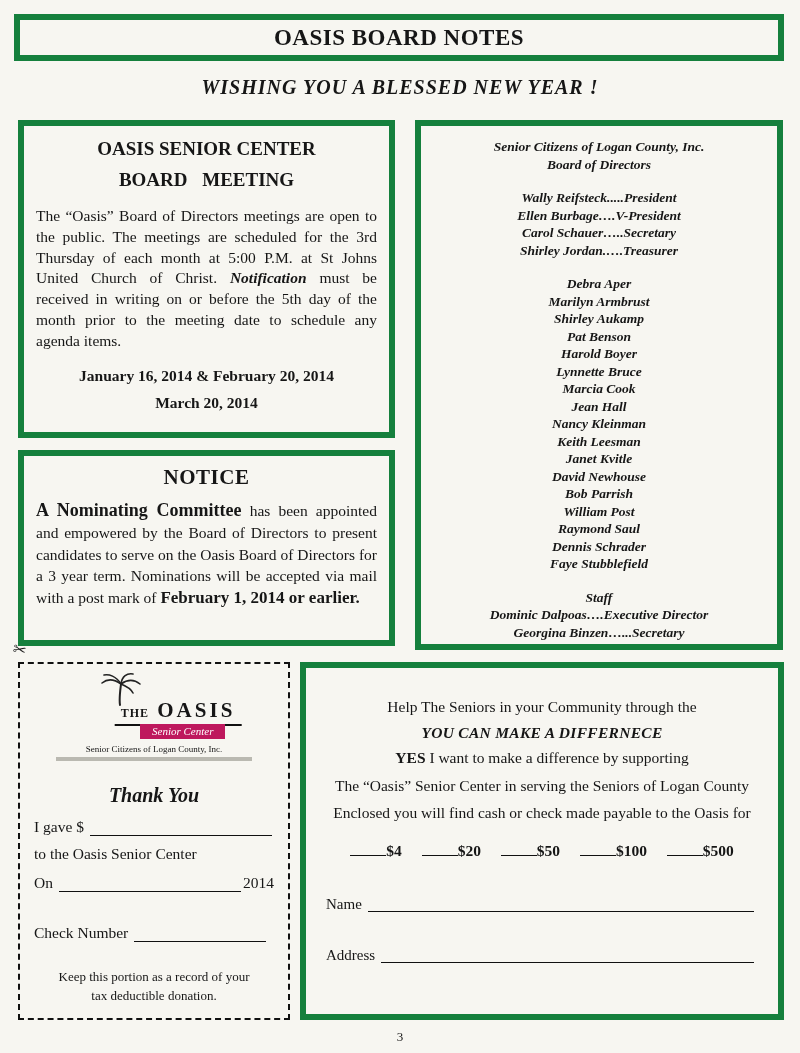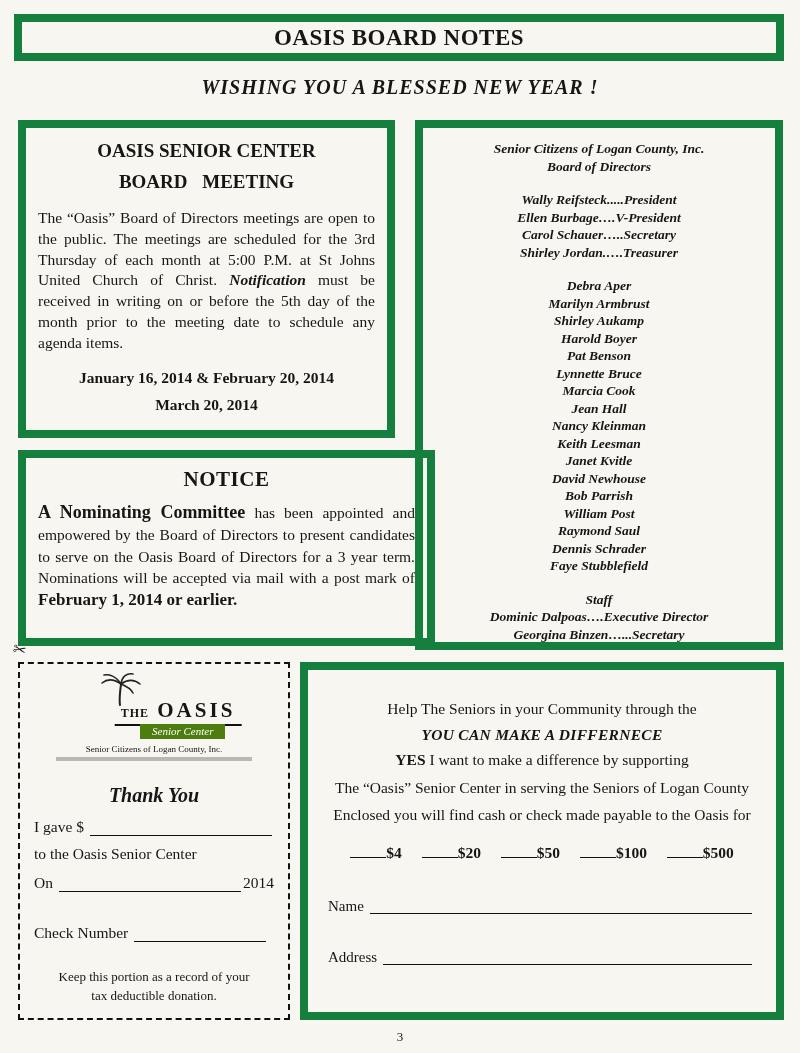--- a/index.html
+++ b/index.html
@@ -2,40 +2,40 @@
 <html><head>
 <meta charset="utf-8">
 <style>
   html,body{margin:0;padding:0;background:#e9e8e4;}
   .page{
     position:relative;width:800px;height:1053px;margin:0 auto;
     background:#f7f6f1;color:#161616;
     font-family:"Liberation Serif", serif;
     overflow:hidden;
   }
-  .box{position:absolute;border:8px solid #15803d;box-sizing:border-box;background:transparent;}
+  .box{position:absolute;border:6px solid #15803d;box-sizing:border-box;background:transparent;}
   .b{font-weight:bold;}
   .i{font-style:italic;}
 
   
   .title-box{left:14px;top:14px;width:770px;height:47px;display:flex;align-items:center;justify-content:center;}
   .title-box .t{font-size:23px;font-weight:bold;letter-spacing:.5px;}
   .greeting{position:absolute;left:0;top:76px;width:100%;text-align:center;
     font-size:20px;font-weight:bold;font-style:italic;letter-spacing:1px;}
 
   
   .bm-box{left:18px;top:120px;width:377px;height:318px;padding:12px 10px 0;}
   .bm-h{font-size:19px;font-weight:bold;text-align:center;margin:0 0 9px;}
   .bm-h2{font-size:19px;font-weight:bold;text-align:center;margin:0;word-spacing:10px;}
   .bm-p{font-size:15.5px;line-height:1.34;text-align:justify;margin:15px 2px 0;}
   .bm-dates{font-size:15.5px;font-weight:bold;text-align:center;margin-top:16px;}
   .bm-dates .d2{margin-top:9px;}
 
   
-  .nt-box{left:18px;top:450px;width:417px;height:196px;padding:9px 10px 0;}
+  .nt-box{left:18px;top:450px;width:377px;height:196px;padding:9px 10px 0;}
   .nt-h{font-size:21px;font-weight:bold;text-align:center;margin:0 0 8px;letter-spacing:.5px;}
   .nt-p{font-size:15.5px;line-height:1.36;text-align:justify;margin:0 2px;}
   .nt-lead{font-size:18px;font-weight:bold;}
   .nt-deadline{font-size:17px;font-weight:bold;}
 
   
   .dir-box{left:415px;top:120px;width:368px;height:530px;padding-top:12px;
     text-align:center;font-weight:bold;font-style:italic;font-size:13.5px;line-height:17.5px;}
   .gap{height:16px;}
 
@@ -44,21 +44,21 @@
     font-family:"DejaVu Sans", sans-serif;transform:rotate(12deg);}
 
   
   .cp-box{left:18px;top:662px;width:272px;height:358px;border:2px dashed #111;padding:10px 14px 0;}
   .logo{position:relative;height:102px;}
   .palm{position:absolute;left:64px;top:-2px;}
   .logo-title{position:absolute;top:24px;left:50%;transform:translateX(-50%);
     border-bottom:2px solid #111;padding:0 6px 1px;white-space:nowrap;
     font-weight:bold;font-size:21px;letter-spacing:3px;margin-left:24px;}
   .logo-the{font-size:12px;letter-spacing:1px;}
-  .logo-banner{position:absolute;top:50px;left:106px;background:#4d7c0f;color:#fff;
+  .logo-banner{position:absolute;top:50px;left:106px;background:#be185d;color:#fff;
     font-style:italic;font-size:11px;padding:1px 12px 2px;white-space:nowrap;font-family:Liberation Serif, serif;}
   .logo-org{position:absolute;top:70px;left:0;width:100%;text-align:center;font-size:9px;}
   .logo-fineprint{position:absolute;top:83px;left:50%;transform:translateX(-50%);
     width:196px;height:4px;background:#9a988f;opacity:.65;}
   .thanks{text-align:center;font-size:20px;font-weight:bold;font-style:italic;margin-top:8px;}
   .cp-row{display:flex;align-items:flex-end;font-size:15.5px;margin-top:11px;}
   .cp-row .lbl{white-space:nowrap;}
   .uline{flex:1;border-bottom:1px solid #111;height:15px;margin:0 2px 0 6px;}
   .uline.short{max-width:132px;}
   .cp-plain{font-size:15.5px;margin-top:9px;}
@@ -110,22 +110,22 @@
     <div>Board of Directors</div>
     <div class="gap"></div>
     <div>Wally Reifsteck.....President</div>
     <div>Ellen Burbage….V-President</div>
     <div>Carol Schauer…..Secretary</div>
     <div>Shirley Jordan.….Treasurer</div>
     <div class="gap"></div>
     <div>Debra Aper</div>
     <div>Marilyn Armbrust</div>
     <div>Shirley Aukamp</div>
+    <div>Pat Benson</div>
     <div>Harold Boyer</div>
-    <div>Pat Benson</div>
     <div>Lynnette Bruce</div>
     <div>Marcia Cook</div>
     <div>Jean Hall</div>
     <div>Nancy Kleinman</div>
     <div>Keith Leesman</div>
     <div>Janet Kvitle</div>
     <div>David Newhouse</div>
     <div>Bob Parrish</div>
     <div>William Post</div>
     <div>Raymond Saul</div>

